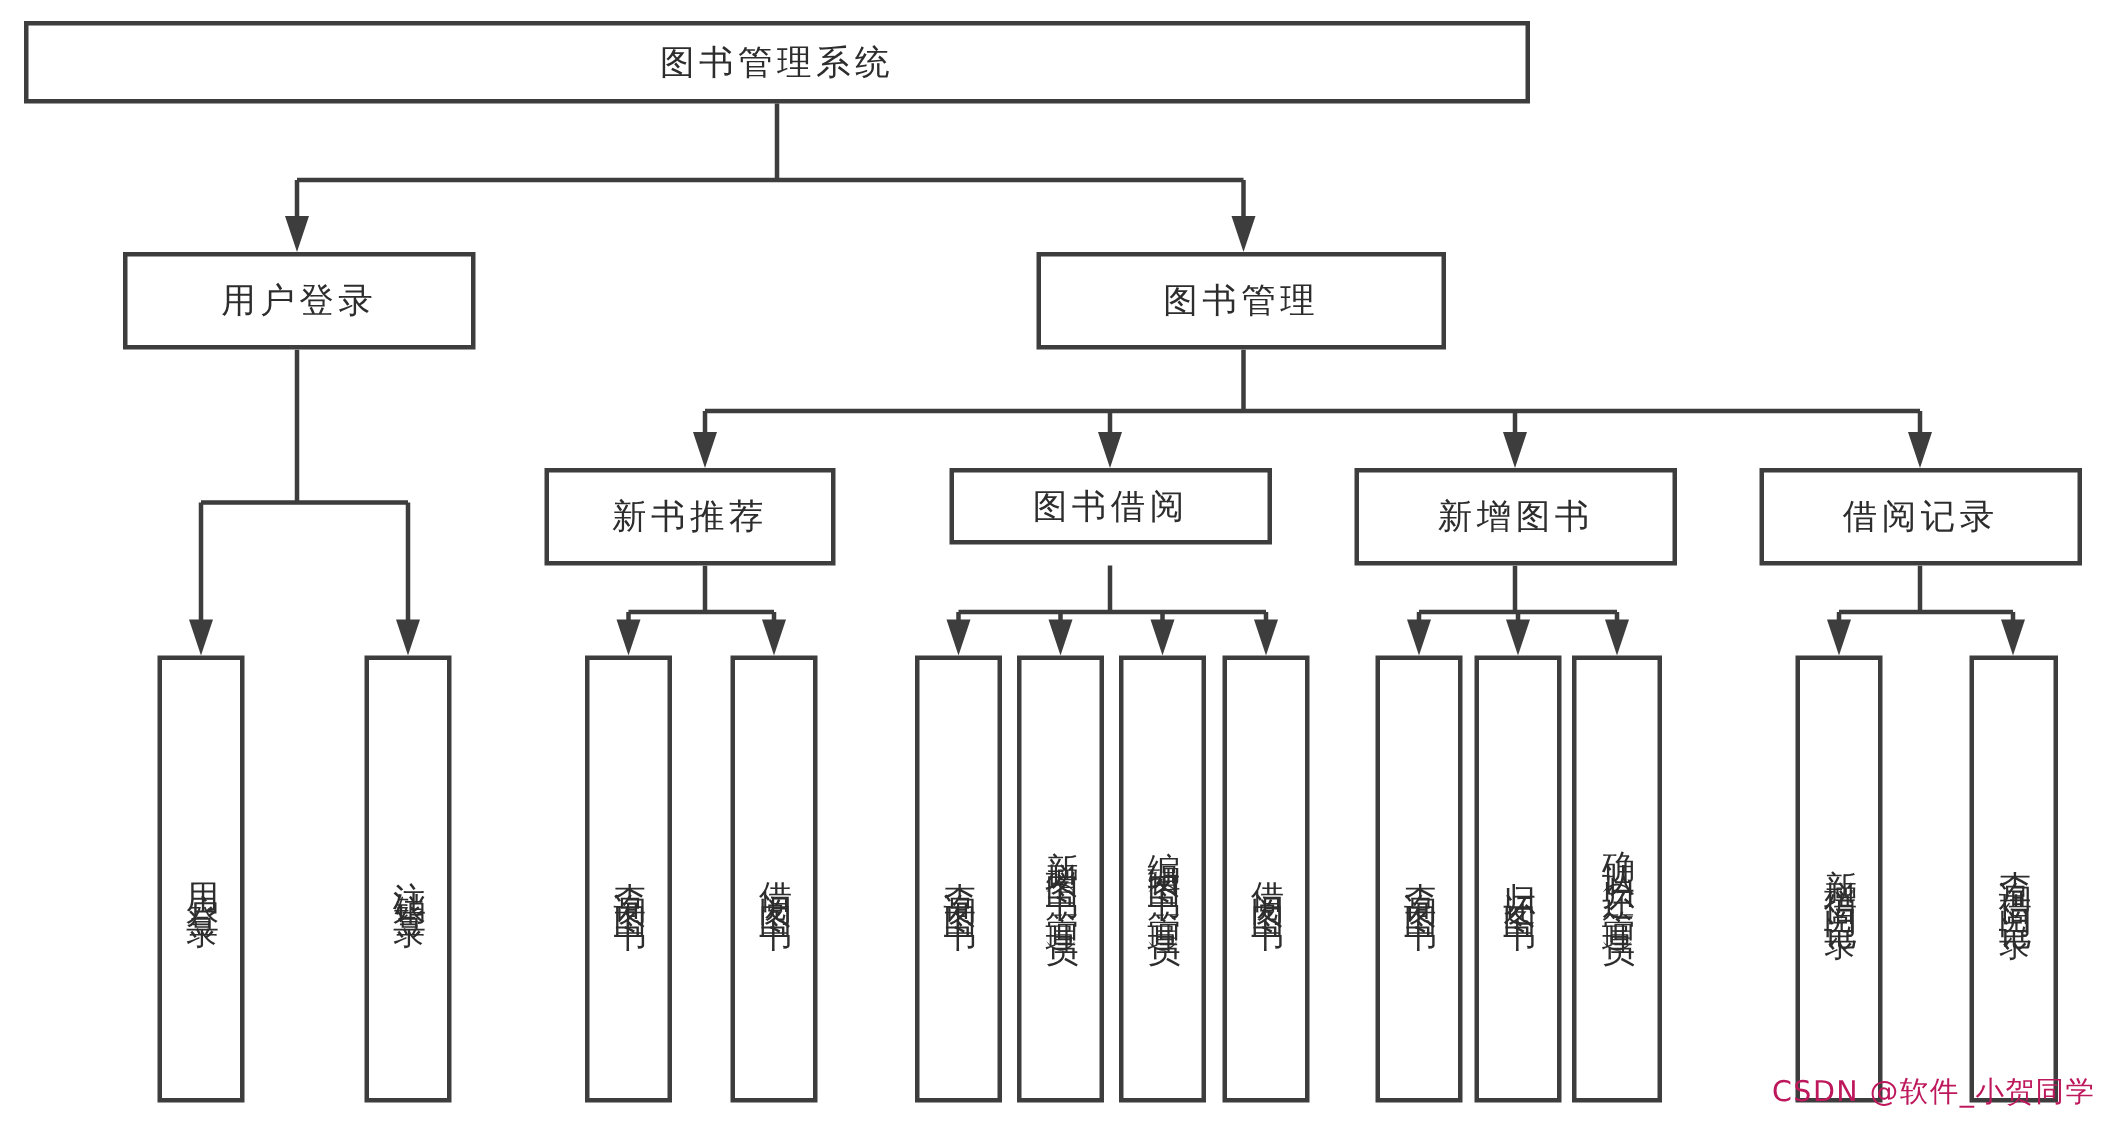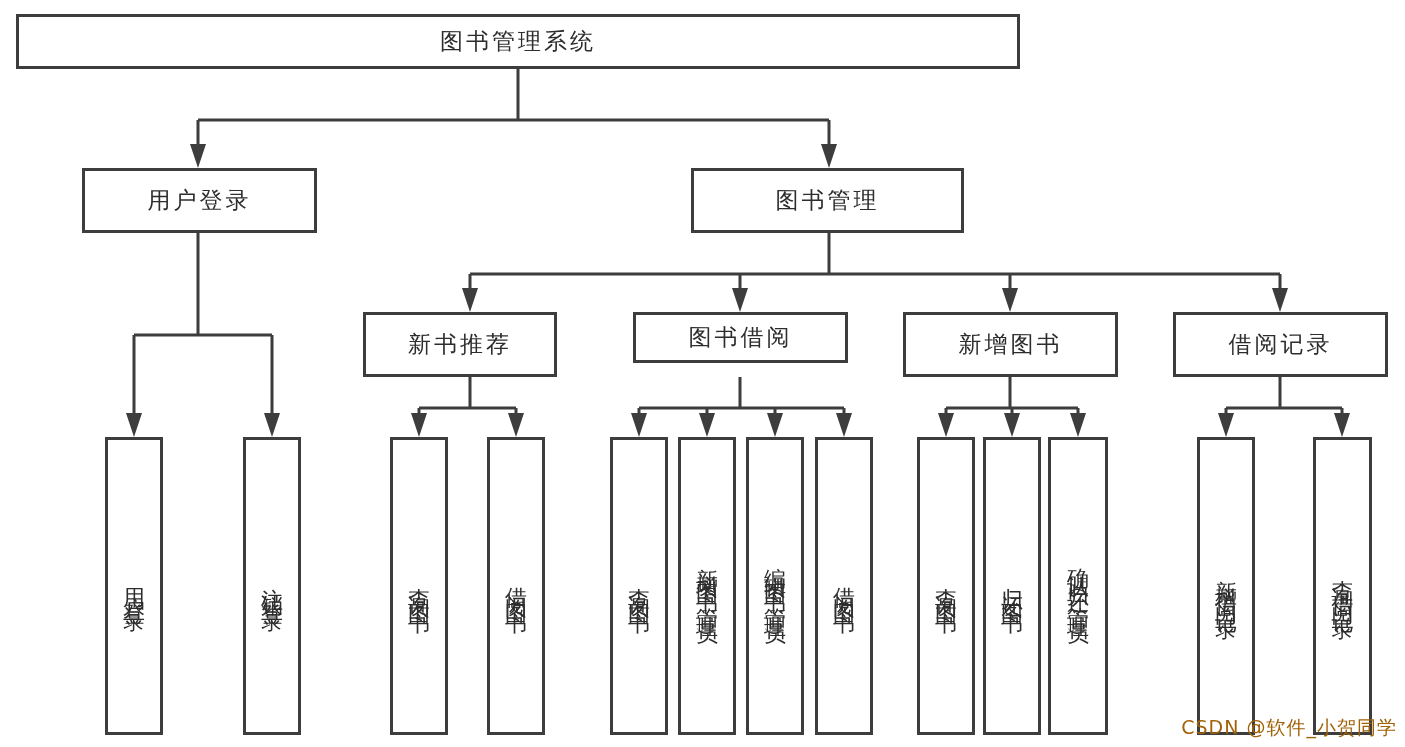--- a/index.html
+++ b/index.html
@@ -28,21 +28,21 @@
     font-size:22px;
     letter-spacing:8px;
     line-height:1;
   }
   .watermark{
     position:absolute;
     right:8px;
     bottom:6px;
     font-size:19px;
     letter-spacing:1px;
-    color:#a16207;
+    color:#be185d;
     z-index:3;
   }
 </style>
 </head>
 <body>
 
 <div id="stage">
 
   <svg class="connectors" width="1405" height="747" viewBox="0 0 1405 747" fill="none" stroke="#3d3d3d" stroke-width="3">
 

